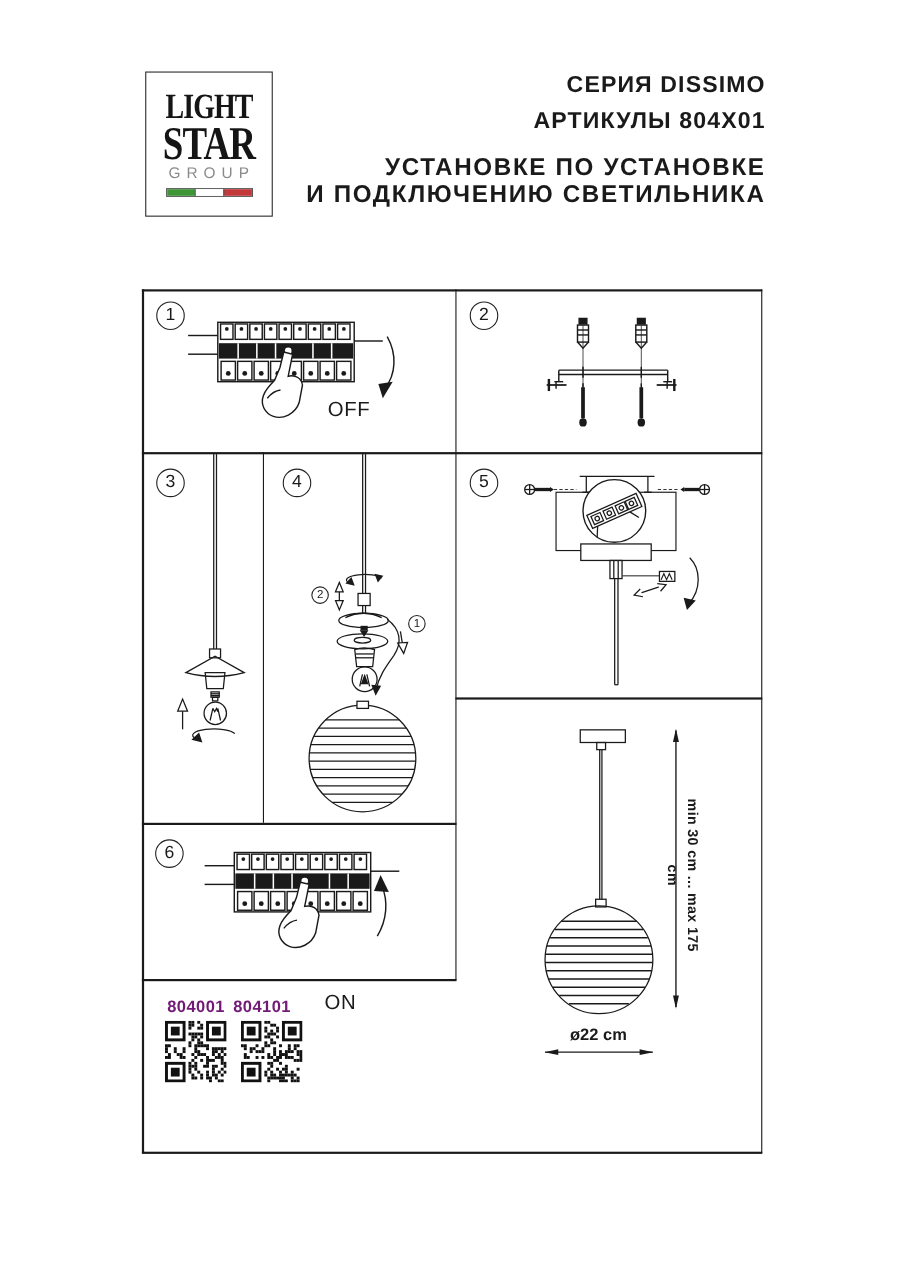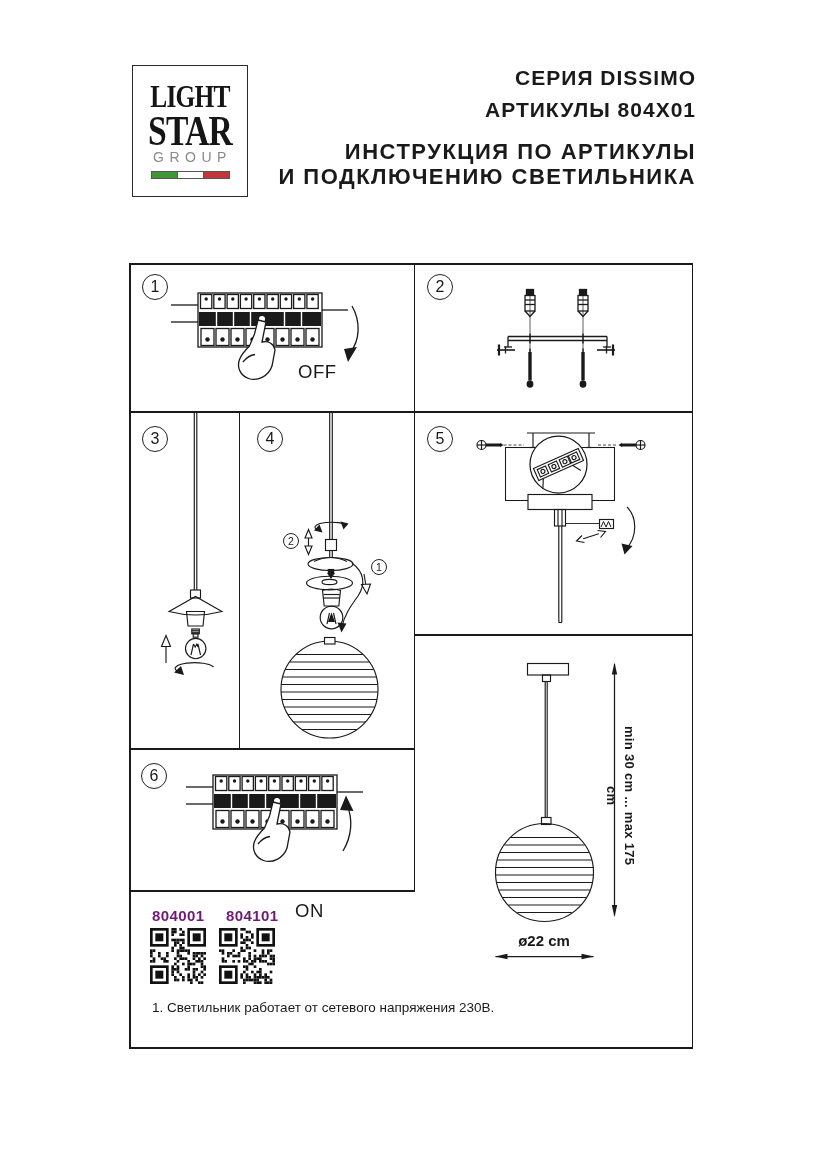--- a/index.html
+++ b/index.html
@@ -48,21 +48,21 @@
     <div class="flag">
       <div style="background:#3F9637;border-right:1px solid #555;"></div>
       <div style="background:#FFFFFF;"></div>
       <div style="background:#C2383A;border-left:1px solid #555;"></div>
     </div>
   </div>
 
   <div class="hdr">
     <div class="hdr-sm">СЕРИЯ DISSIMO</div>
     <div class="hdr-sm">АРТИКУЛЫ 804X01</div>
-    <div class="hdr-lg">ИНСТРУКЦИЯ ПО АРТИКУЛЫ</div>
+    <div class="hdr-lg">УСТАНОВКЕ ПО УСТАНОВКЕ</div>
     <div class="hdr-lg" style="margin-top:0;">И ПОДКЛЮЧЕНИЮ СВЕТИЛЬНИКА</div>
   </div>
 
   <div class="gl" style="left:129px;top:263px;width:564px;height:1.5px;"></div>
   <div class="gl" style="left:129px;top:1047px;width:564px;height:1.5px;"></div>
   <div class="gl" style="left:129px;top:263px;width:1.5px;height:785px;"></div>
   <div class="gl" style="left:691.5px;top:263px;width:1.5px;height:785px;"></div>
   <div class="gl" style="left:129px;top:411px;width:564px;height:1.5px;"></div>
   <div class="gl" style="left:413.5px;top:263px;width:1.5px;height:628px;"></div>
   <div class="gl" style="left:413.5px;top:634px;width:279px;height:1.5px;"></div>
@@ -326,21 +326,21 @@
   <div class="mini-badge" style="left:283px;top:532.5px;">2</div>
   <div class="mini-badge" style="left:371px;top:558.5px;">1</div>
 
   <div class="switch-label" style="left:298px;top:361px;">OFF</div>
   <div class="switch-label" style="left:295px;top:900px;">ON</div>
 
   <div class="dim-v">min 30 cm ... max 175 cm</div>
   <div class="dim-h">ø22 cm</div>
 
   <div class="art-code" style="left:152px;top:907px;">804001</div>
-  <div class="art-code" style="left:226px;top:907px;">804101</div>
+  <div class="art-code" style="left:212px;top:907px;">804101</div>
   <svg class="qr" style="left:150px;top:928px;" viewBox="0 0 21 21">
       <rect x="0" y="0" width="21" height="21" fill="#fff"></rect>
       <rect x="8" y="0" width="1" height="1" fill="#111"></rect>
       <rect x="9" y="0" width="1" height="1" fill="#111"></rect>
       <rect x="11" y="0" width="1" height="1" fill="#111"></rect>
       <rect x="8" y="1" width="1" height="1" fill="#111"></rect>
       <rect x="9" y="1" width="1" height="1" fill="#111"></rect>
       <rect x="12" y="1" width="1" height="1" fill="#111"></rect>
       <rect x="8" y="2" width="1" height="1" fill="#111"></rect>
       <rect x="11" y="2" width="1" height="1" fill="#111"></rect>
@@ -574,16 +574,15 @@
       <rect x="2" y="2" width="3" height="3" fill="#111"></rect>
       <rect x="14" y="0" width="7" height="7" fill="#111"></rect>
       <rect x="15" y="1" width="5" height="5" fill="#fff"></rect>
       <rect x="16" y="2" width="3" height="3" fill="#111"></rect>
       <rect x="0" y="14" width="7" height="7" fill="#111"></rect>
       <rect x="1" y="15" width="5" height="5" fill="#fff"></rect>
       <rect x="2" y="16" width="3" height="3" fill="#111"></rect>
     </svg>
 
   <div class="notes">
-    <div>1. Светильник работает от сетевого напряжения 230В.</div>
   </div>
 
 </div>
 
 </body></html>

